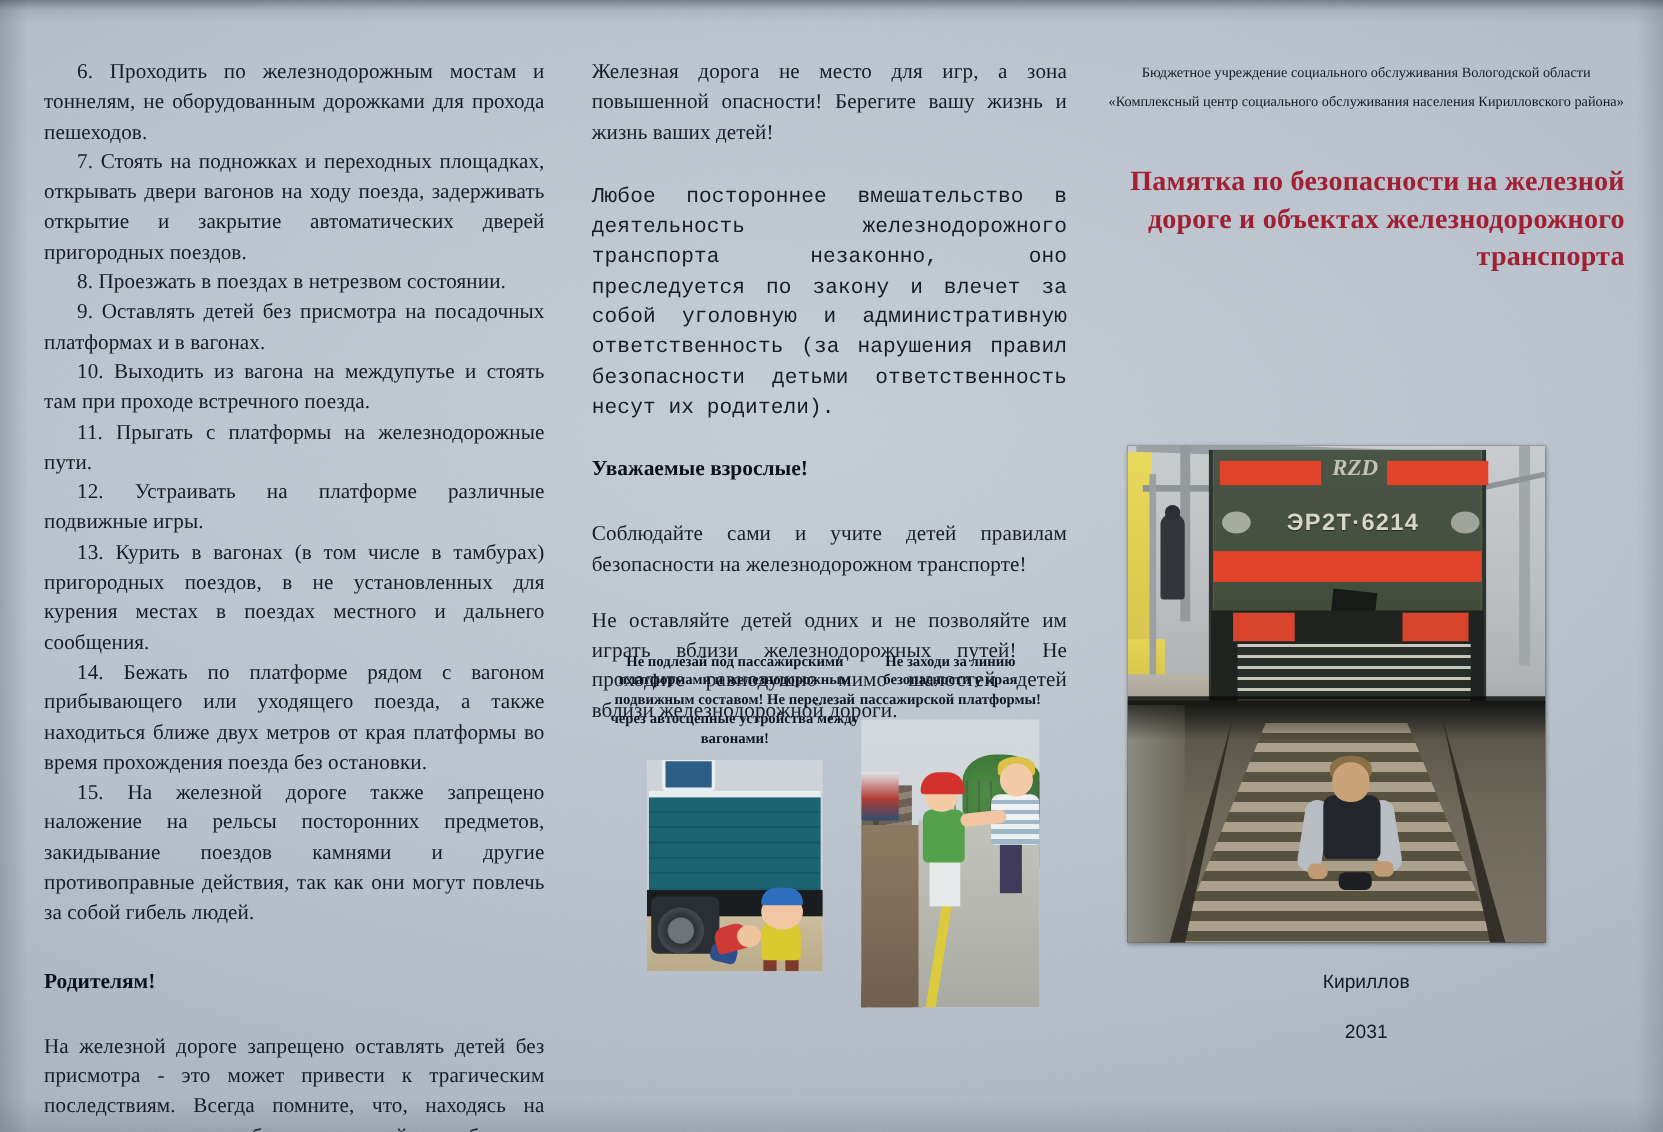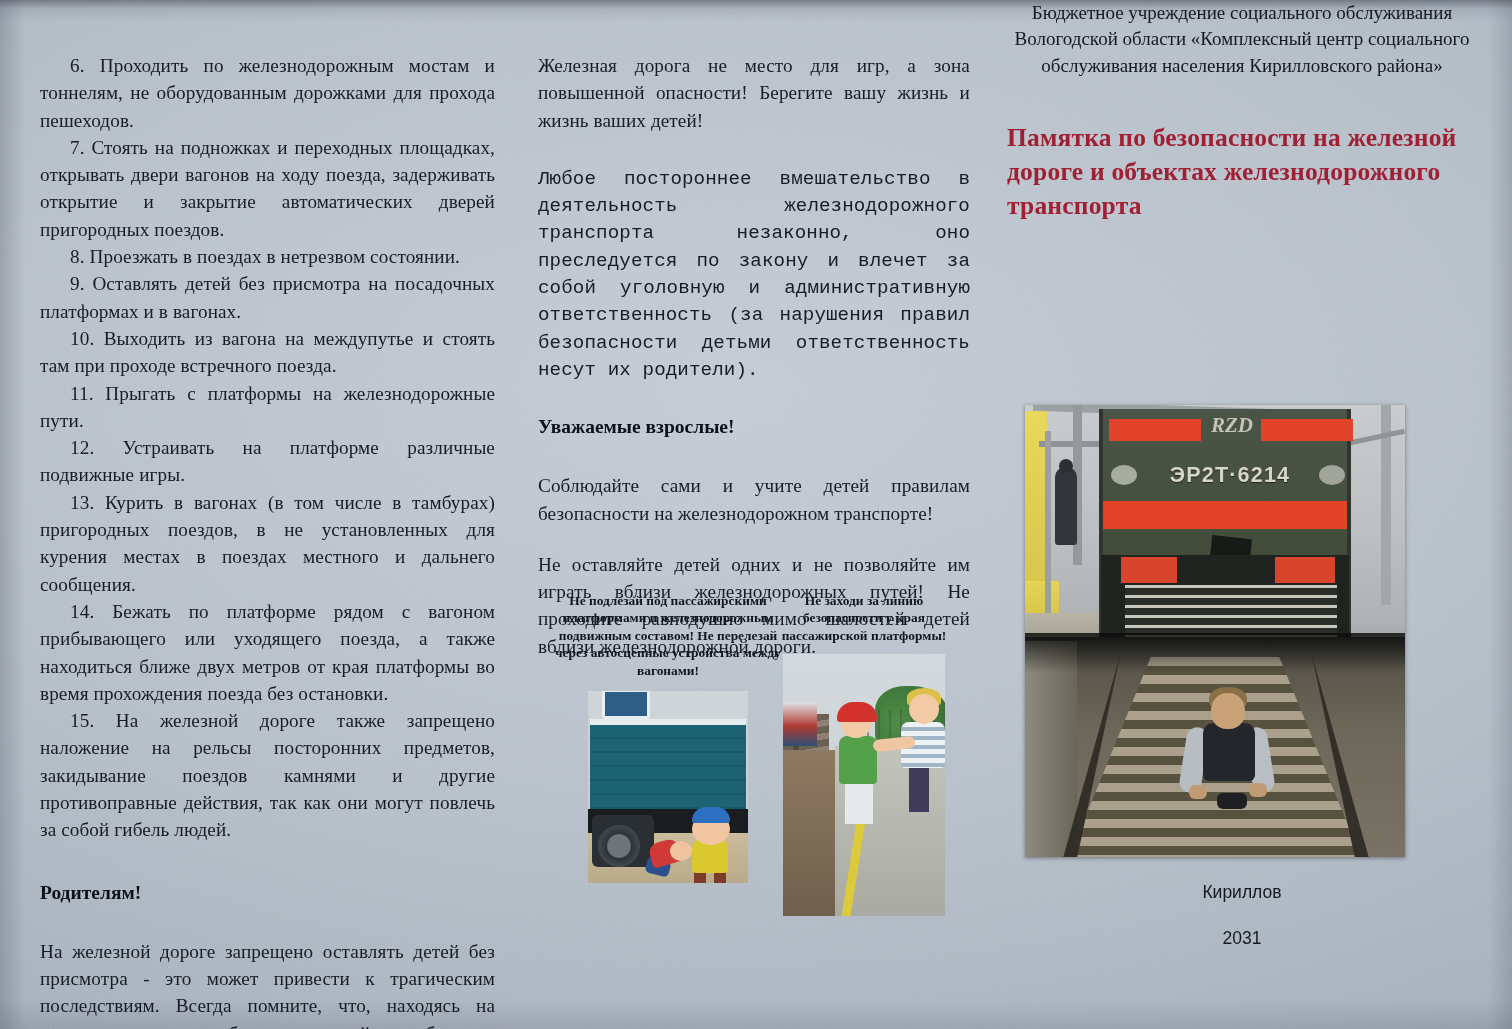--- a/index.html
+++ b/index.html
@@ -48,32 +48,33 @@
 
   h3.section-heading {
     color: #0c1018;
     font-size: 19.5px;
     font-weight: bold;
     line-height: 26px;
   }
 
   
   #org-name {
+    margin-top: 53px;
     color: #141922;
-    font-size: 19px;
+    font-size: 13px;
     line-height: 26.4px;
     text-align: center;
   }
   #leaflet-title {
     margin-top: 42px;
     color: #a01f33;
     font-size: 25.5px;
     font-weight: bold;
     line-height: 34px;
-    text-align: left;
+    text-align: right;
     letter-spacing: .2px;
   }
 
   
   #train-photo {
     position: absolute;
     left: 1025px; top: 405px;
     width: 380px; height: 452px;
     overflow: hidden;
     background: #5c6168;

